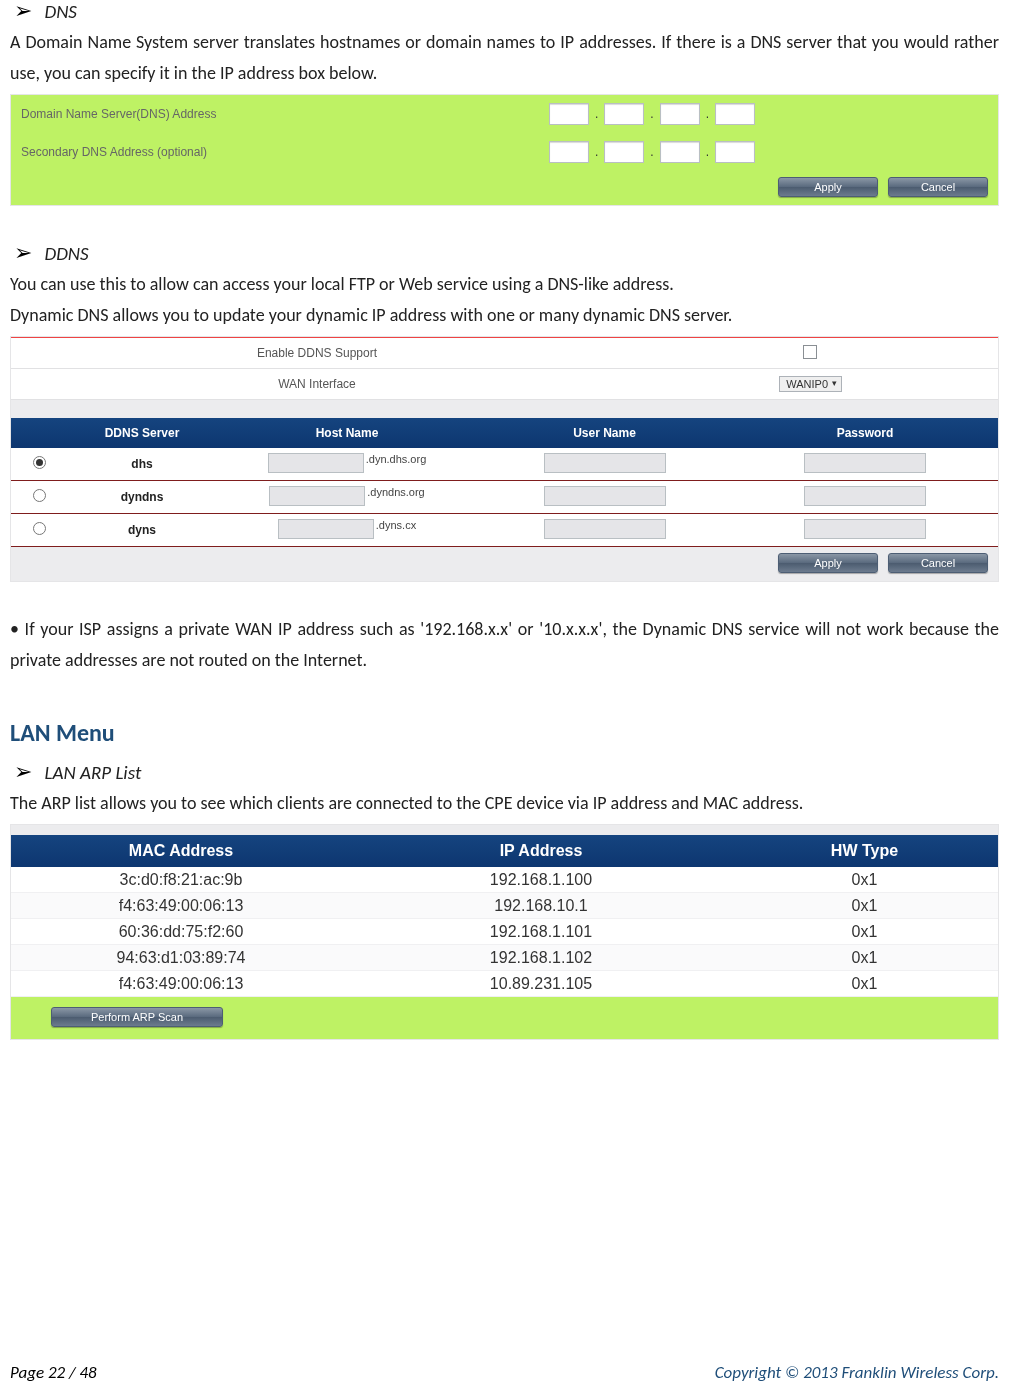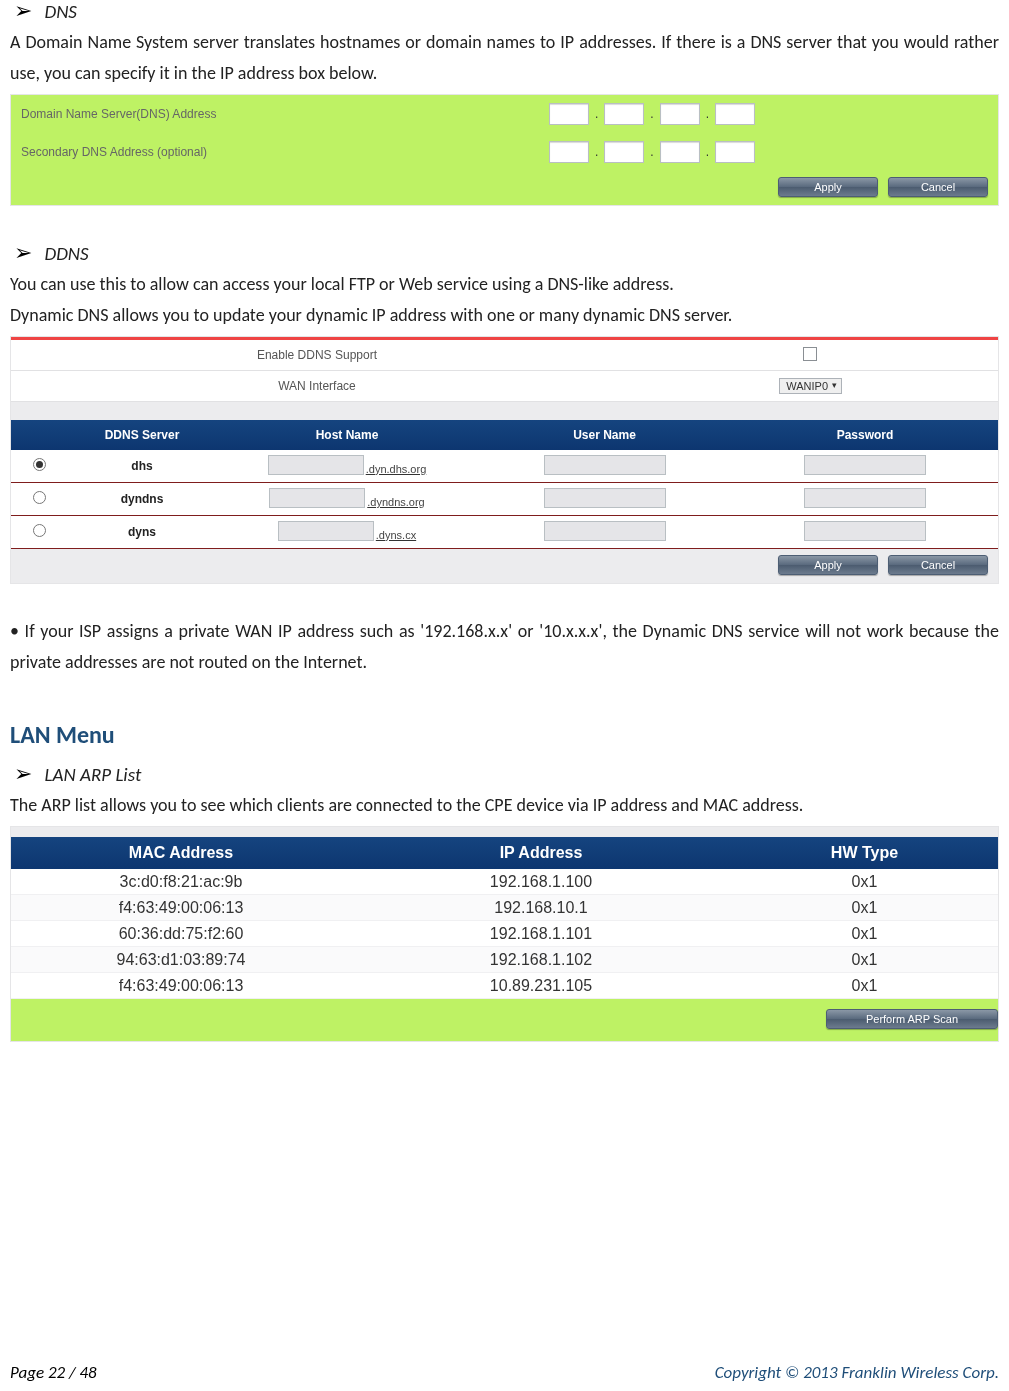--- a/index.html
+++ b/index.html
@@ -106,21 +106,21 @@
 
   
   .center-label-row {
     display: flex;
     align-items: center;
     border-bottom: 1px solid #e1e1e3;
     background: #fff;
     height: 30px;
   }
   .center-label-row:first-of-type {
-    border-top: 3px solid #ef4444;
+    border-top: 1px solid #ef4444;
   }
   .center-label-row .clabel {
     flex: 0 0 62%;
     text-align: center;
     font-size: 12px;
     color: #555;
   }
   .center-label-row .cval {
     flex: 1;
     text-align: center;
@@ -179,23 +179,22 @@
   }
   .radio {
     width: 11px; height: 11px; border: 1px solid #777; border-radius: 50%;
     display: inline-block; background: #fff; position: relative;
   }
   .radio.selected::after {
     content: ""; position: absolute; inset: 2px; border-radius: 50%; background: #333;
   }
   .host-wrap {
     display: inline-flex;
-    align-items: flex-end;
+    align-items: flex-start;
     gap: 2px;
-    text-decoration: underline;
   }
   .host-input, .gen-input {
     width: 94px; height: 18px;
     border: 1px solid #b9bfc3;
     background: #e5e5e8;
     display: inline-block;
   }
   .ddns-row:first-of-type .host-input { background: #fff; }
   .gen-input {
     width: 120px;
@@ -227,22 +226,23 @@
     background: #fff;
     height: 25px;
     color: #333;
     border-bottom: 1px solid #f0f0f2;
   }
   .arp-body .arp-row:nth-child(even) {
     background: #fafafb;
   }
   .arp-btn-row {
     display: flex;
-    justify-content: flex-end;
+    justify-content: flex-start;
     padding: 10px 0 12px 0;
+    margin-left: 40px;
   }
   .btn.wide {
     min-width: 150px;
   }
 
   
   .footer {
     position: absolute;
     bottom: 8px;
     left: 10px;

